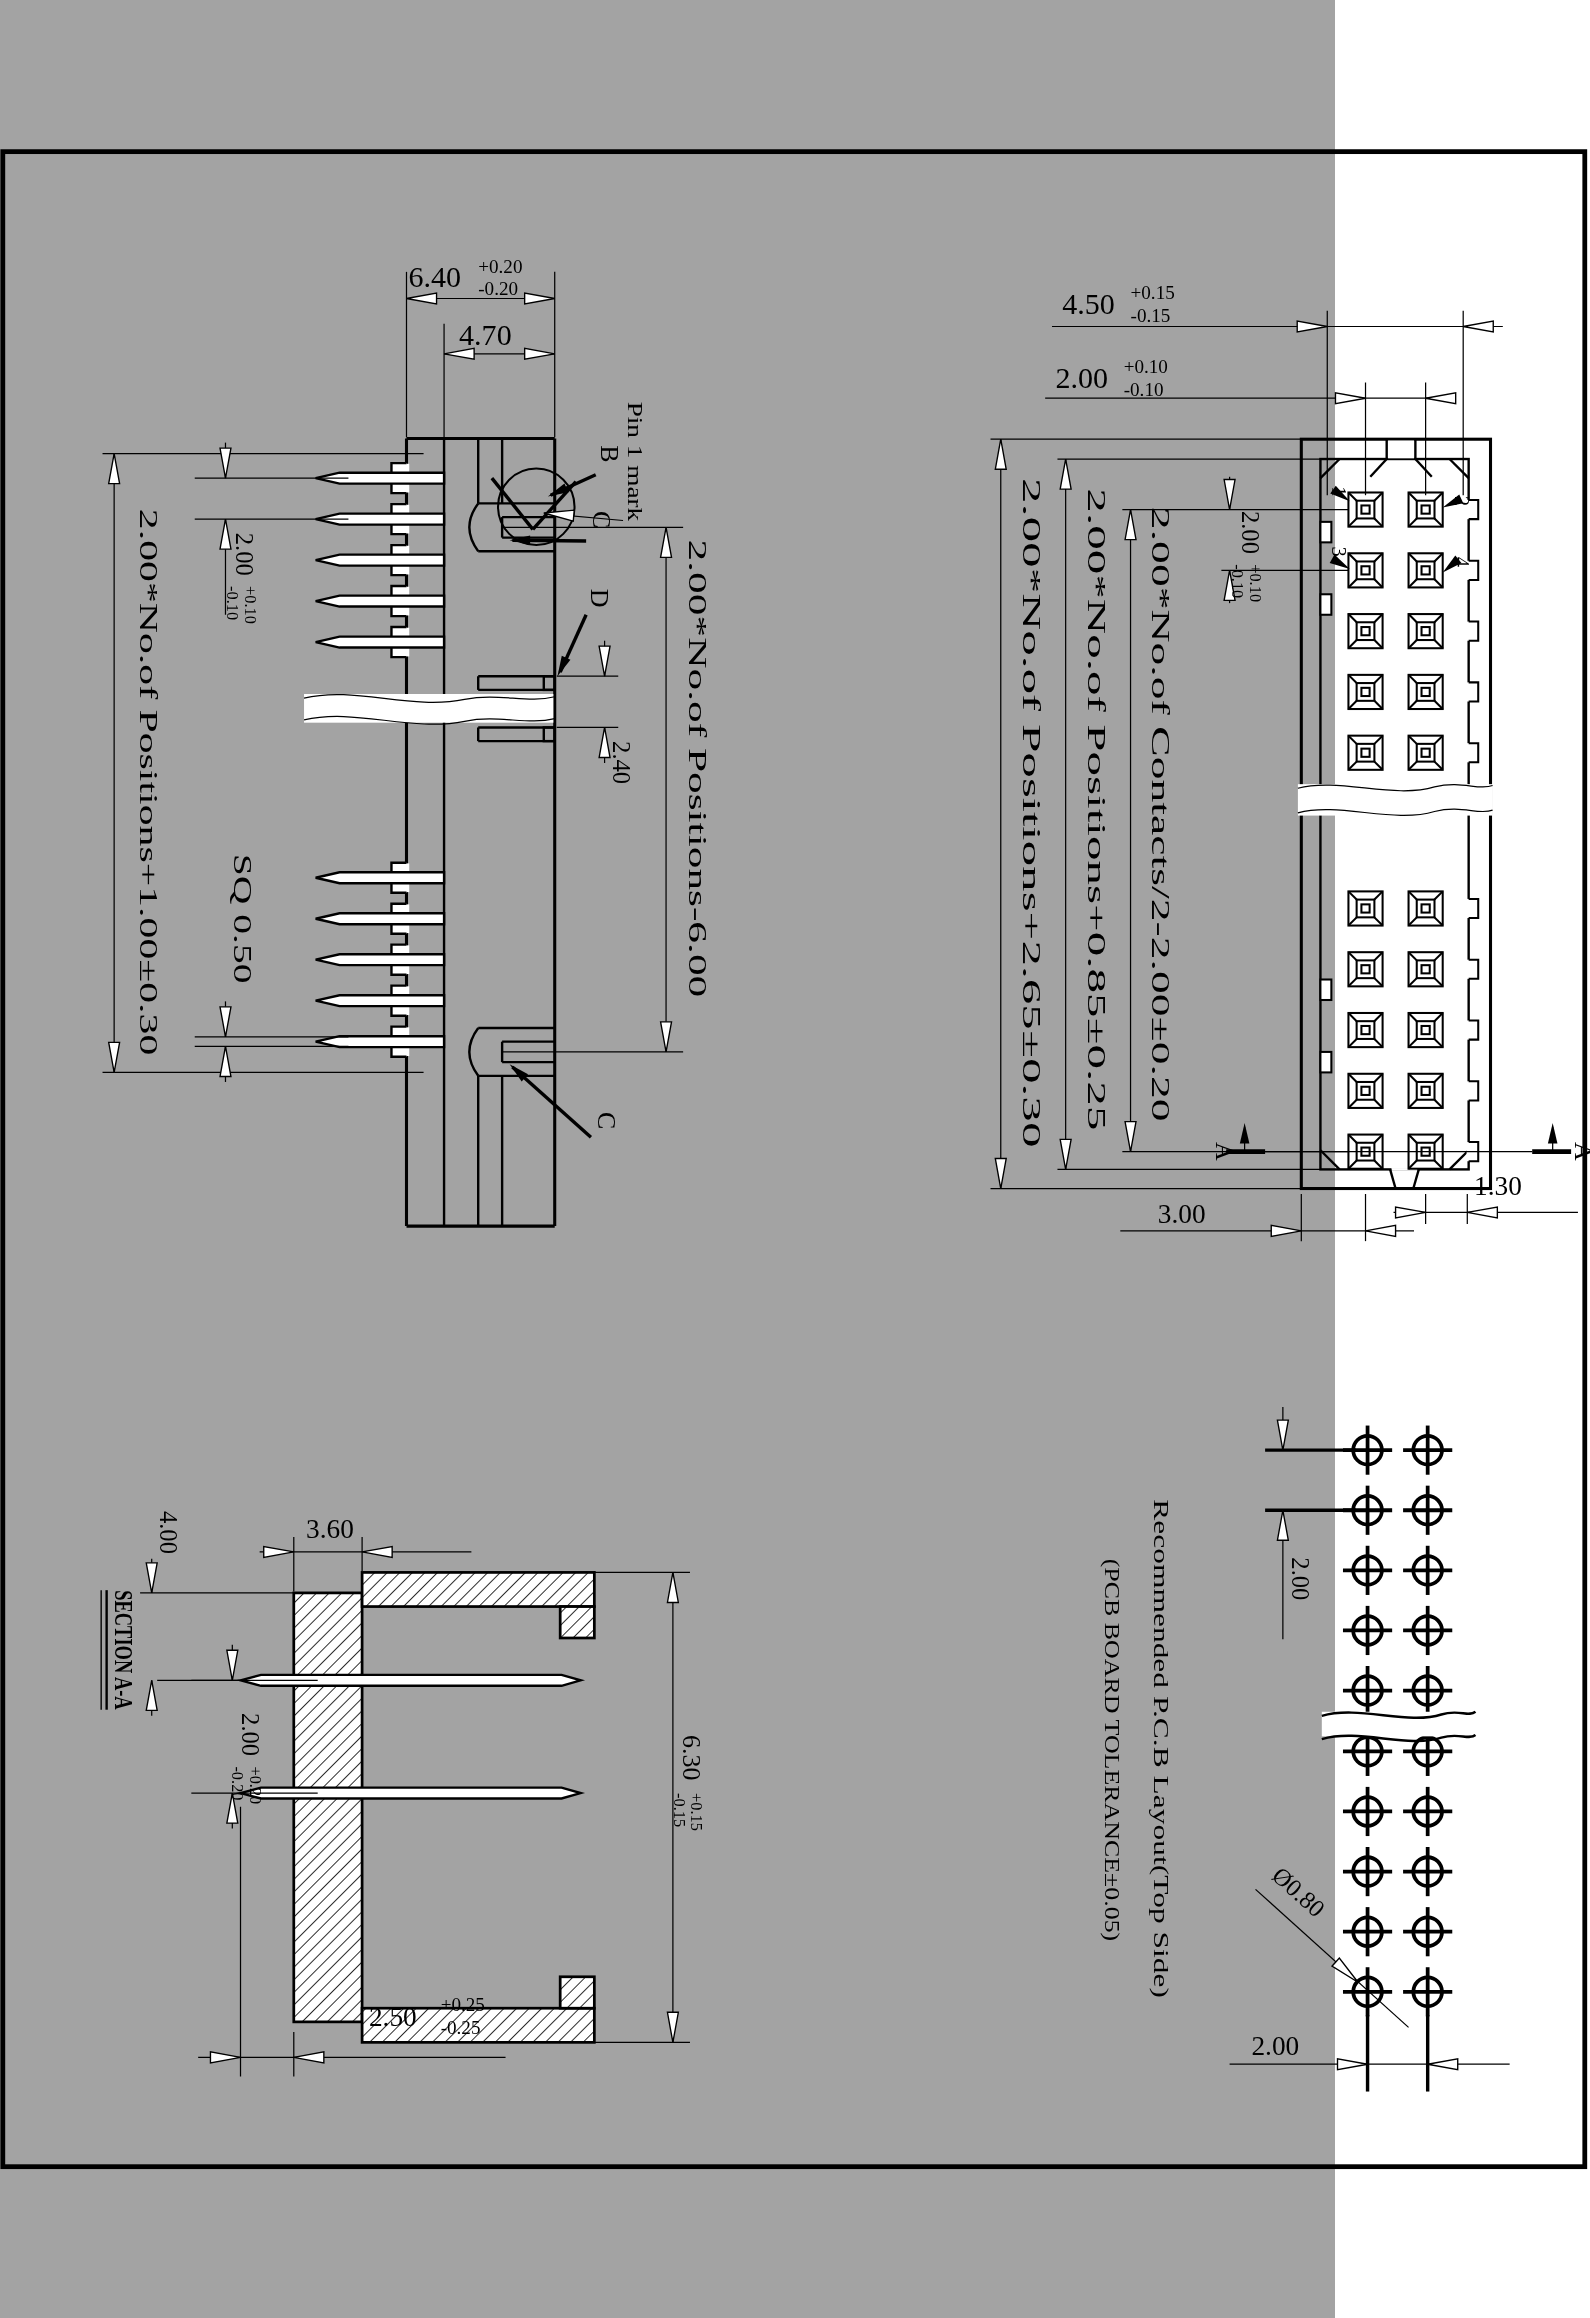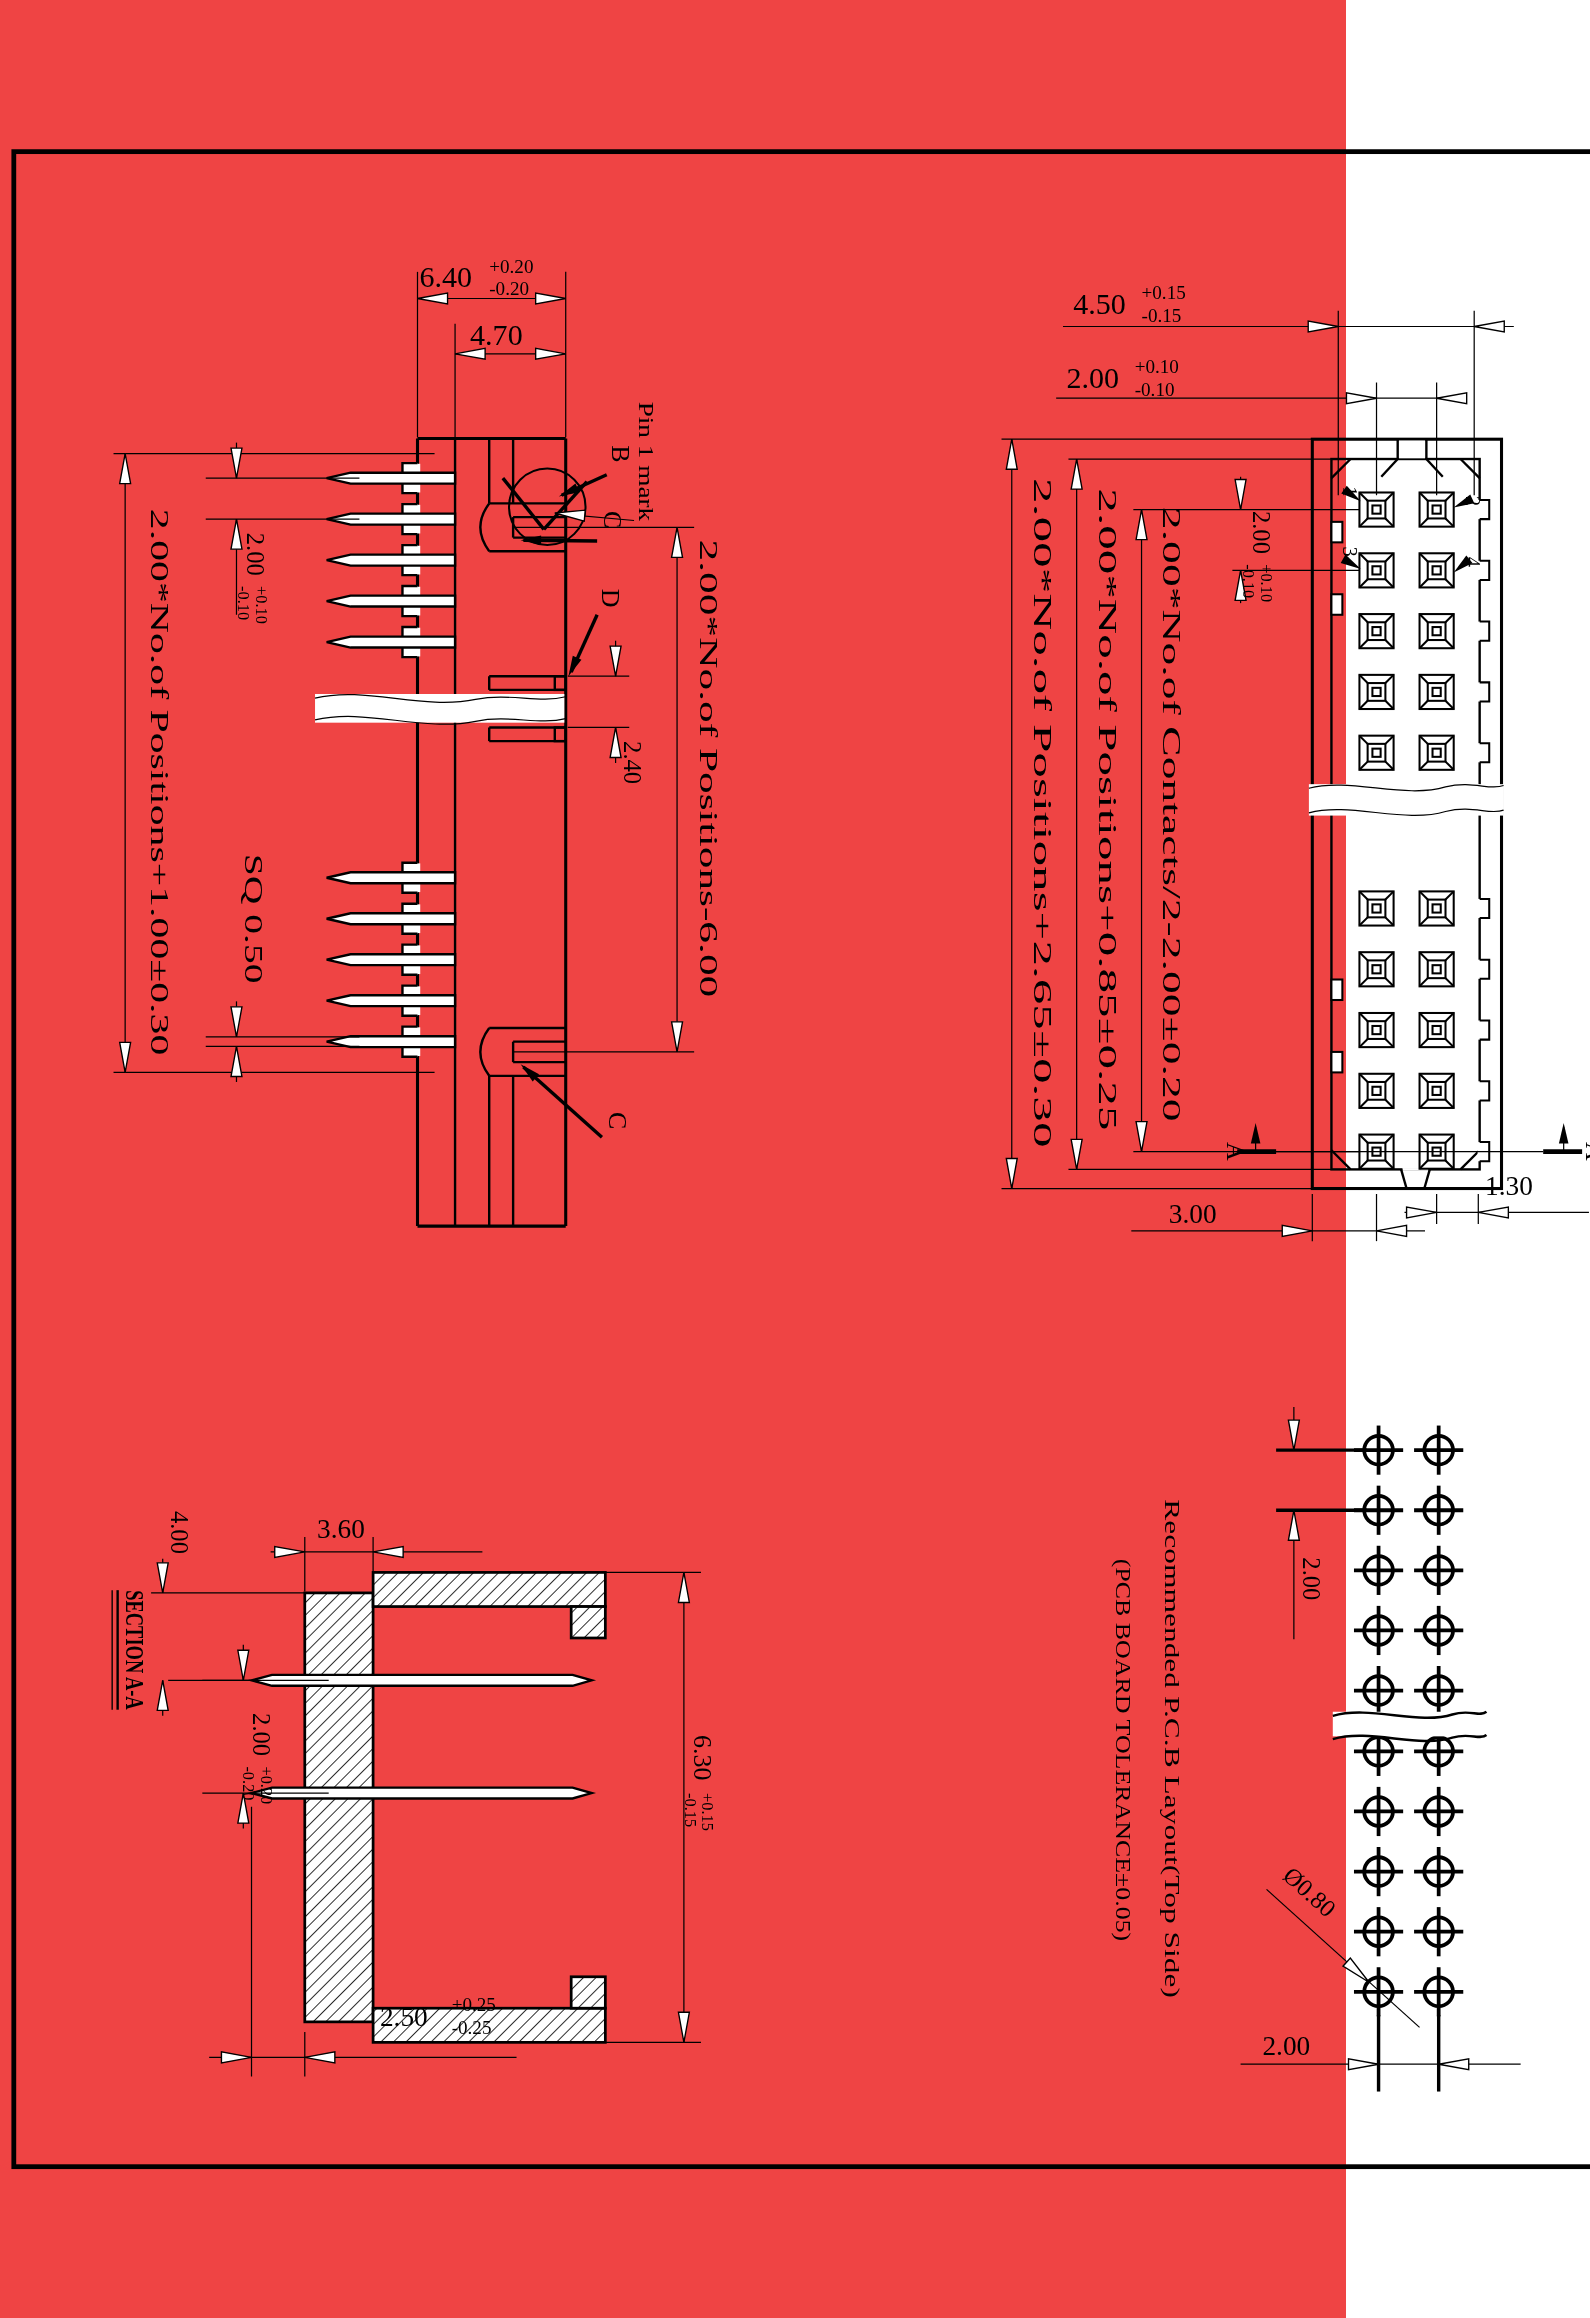--- a/index.html
+++ b/index.html
@@ -1,16 +1,16 @@
 <!DOCTYPE html>
 <html style="font-size:11px"><head>
 <meta charset="utf-8">
 <style>
   html,body{margin:0;padding:0;background:#fff;}
-  .sheet{position:relative;width:1335px;height:2319px;background:#ef4444;padding-left:11px;}
+  .sheet{position:relative;width:1335px;height:2319px;background:#a3a3a3;}
   svg{display:block;}
   text{font-family:"Liberation Serif","DejaVu Serif",serif;fill:#000;}
   .ln{stroke:#000;stroke-width:3.5;fill:none;}
   .ln2{stroke:#000;stroke-width:4.5;fill:none;}
   .dim{stroke:#000;stroke-width:1.8;fill:none;}
   .thick{stroke:#000;stroke-width:5;fill:none;}
   .t44{font-size:44px;}
   .t40{font-size:40px;}
   .t38{font-size:38px;}
   .t36{font-size:36px;}

